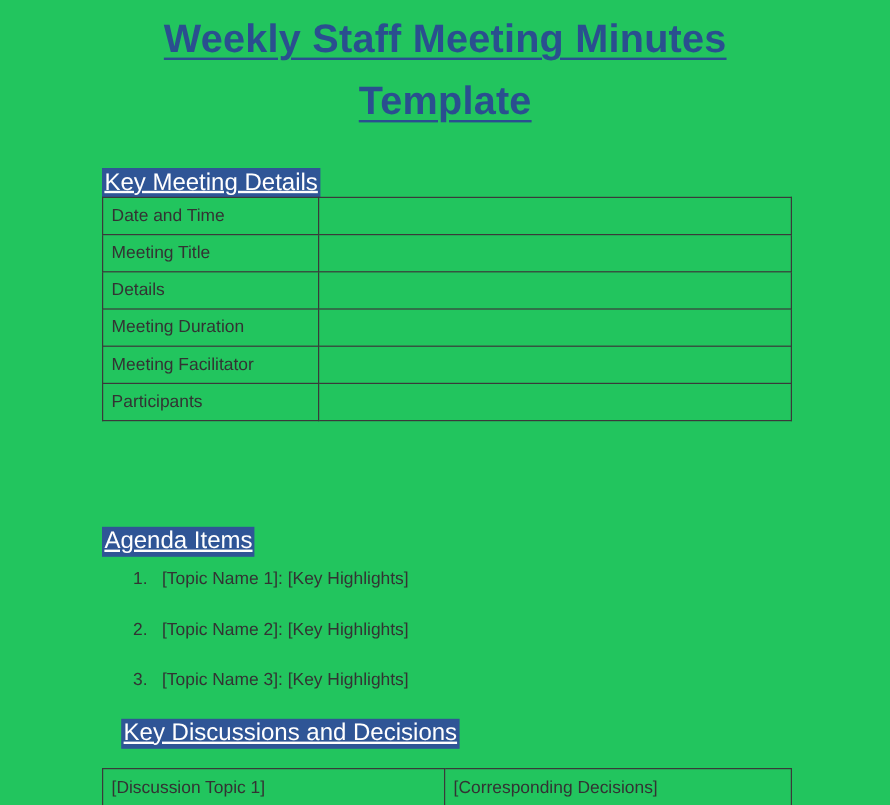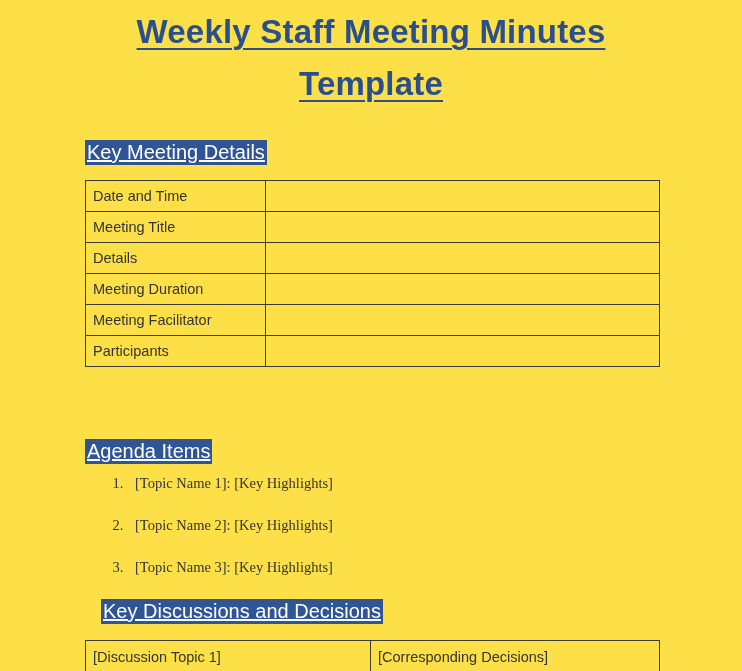--- a/index.html
+++ b/index.html
@@ -13,21 +13,21 @@
     overflow: hidden;
     font-family: "Liberation Sans", sans-serif;
     color: #333333;
     -webkit-font-smoothing: antialiased;
   }
 
   .page {
     position: relative;
     width: 742px;
     height: 671px;
-    background: #fde047;
+    background: #22c55e;
     box-sizing: border-box;
   }
 
   
   .doc-title {
     margin: 0;
     padding: 0;
     text-align: center;
     font-size: 33px;
     font-weight: 700;
@@ -77,21 +77,21 @@
     padding: 5px 7px;
     vertical-align: middle;
     font-weight: 400;
     line-height: 19px;
     height: 20px;
   }
 
   #details-table {
     position: absolute;
     left: 85px;
-    top: 180px;
+    top: 164px;
     width: 574px;
     border-radius: 12px;
   }
   #details-table td { height: 20px; }
   #details-table .col-label { width: 180px; }
   #details-table .col-value { width: 394px; }
 
   #discussion-table {
     position: absolute;
     left: 85px;
@@ -117,21 +117,20 @@
     padding: 0 0 0 42px;
     list-style-position: outside;
     list-style-type: decimal;
     font-size: 14.5px;
     color: #333333;
   }
   .agenda-list li {
     margin: 0 12px 23px 0;
     padding-left: 8px;
     line-height: 19px;
-    font-family: Liberation Serif, serif;
   }
   .agenda-list li:last-child { margin-bottom: 0; }
   .agenda-list li::marker {
     font-size: 14.5px;
     color: #333333;
   }
 </style>
 </head>
 <body>
 

